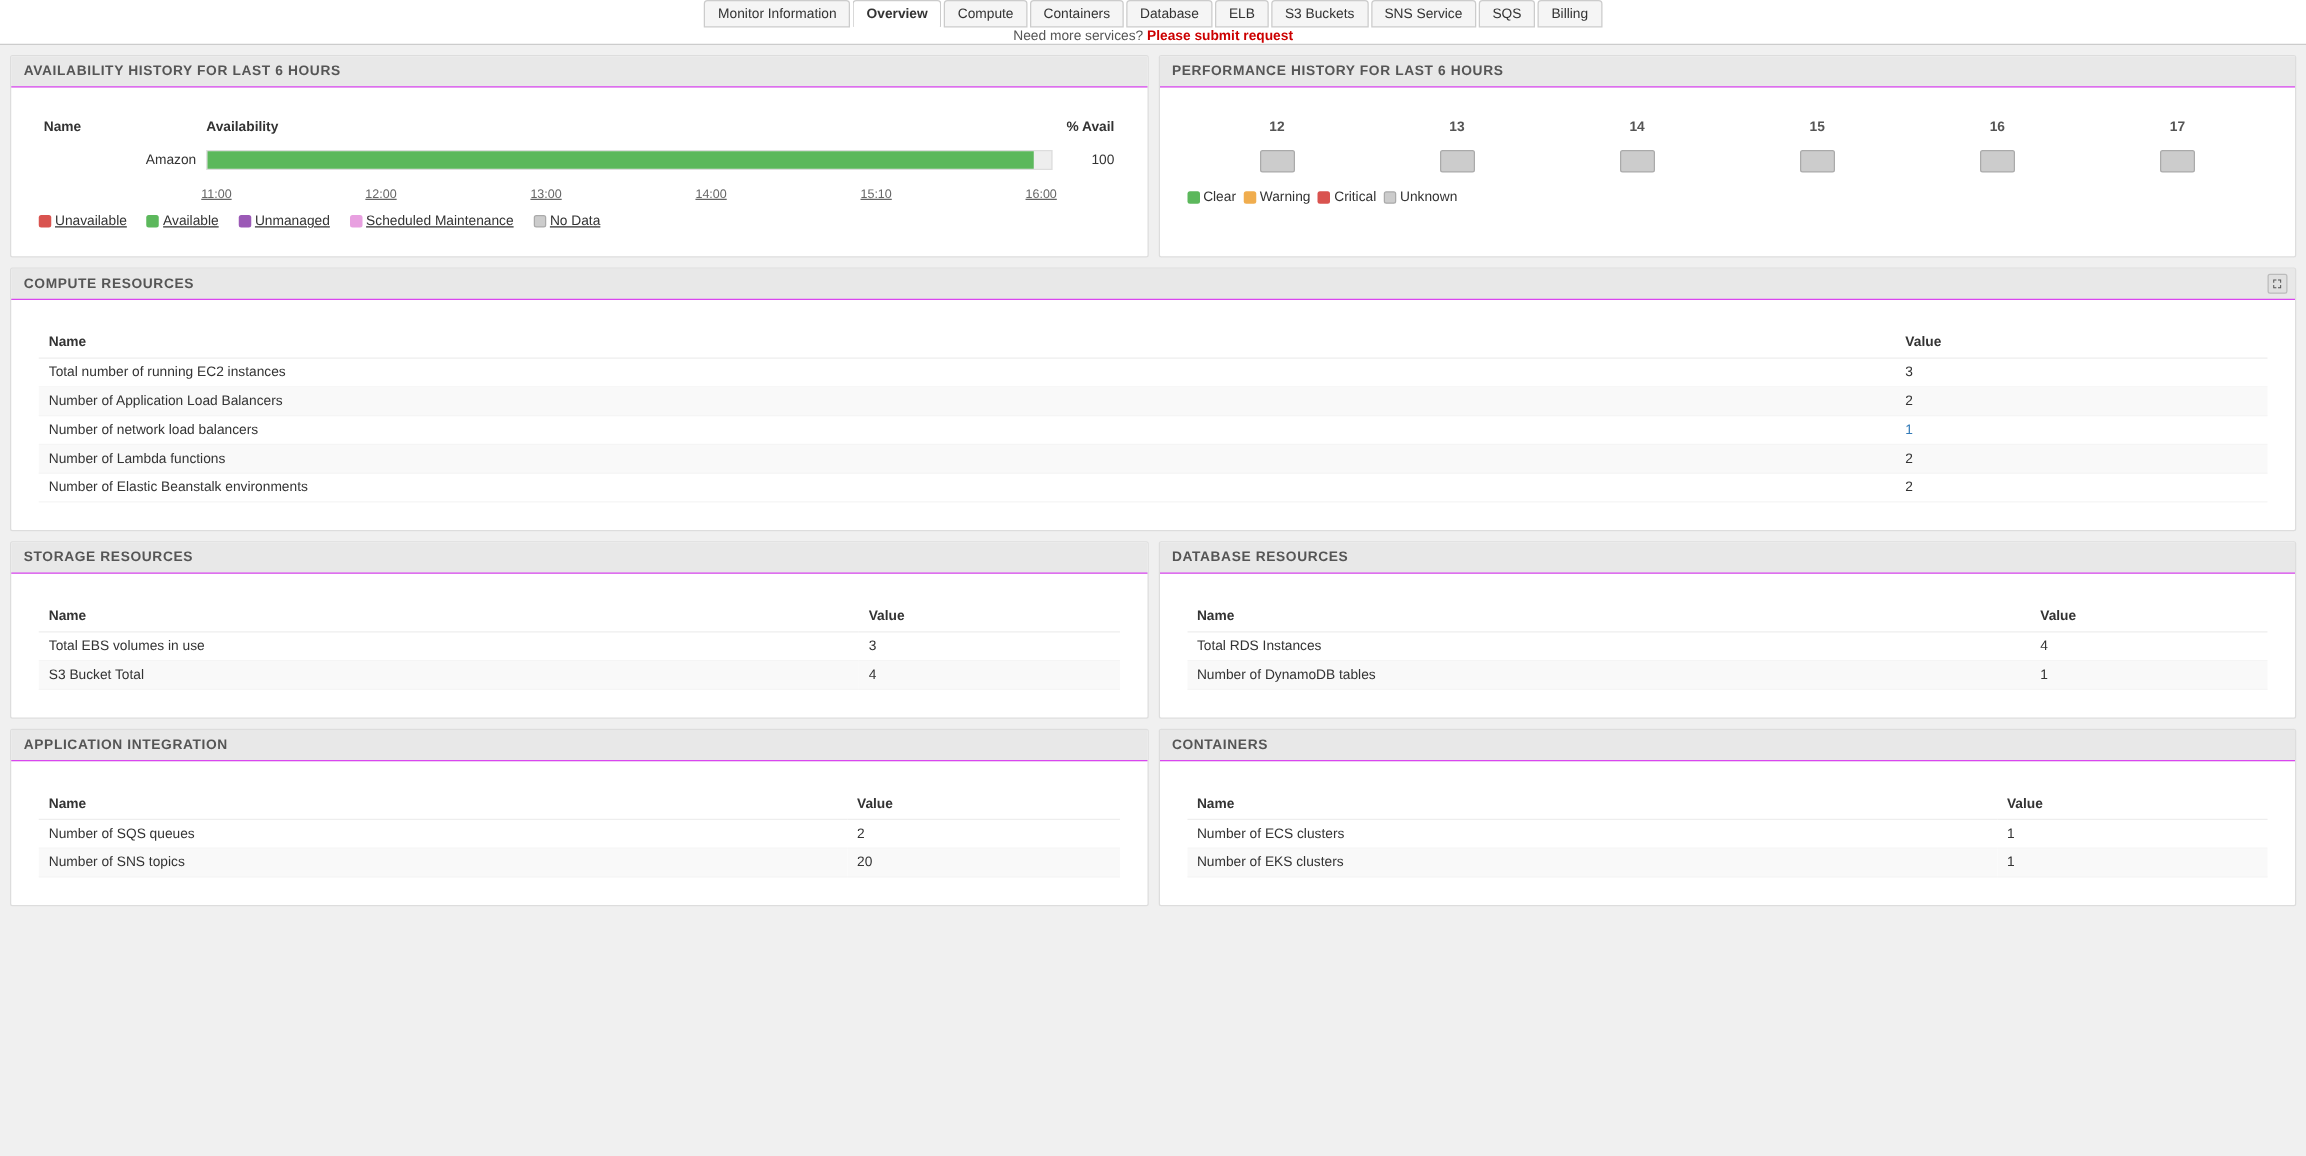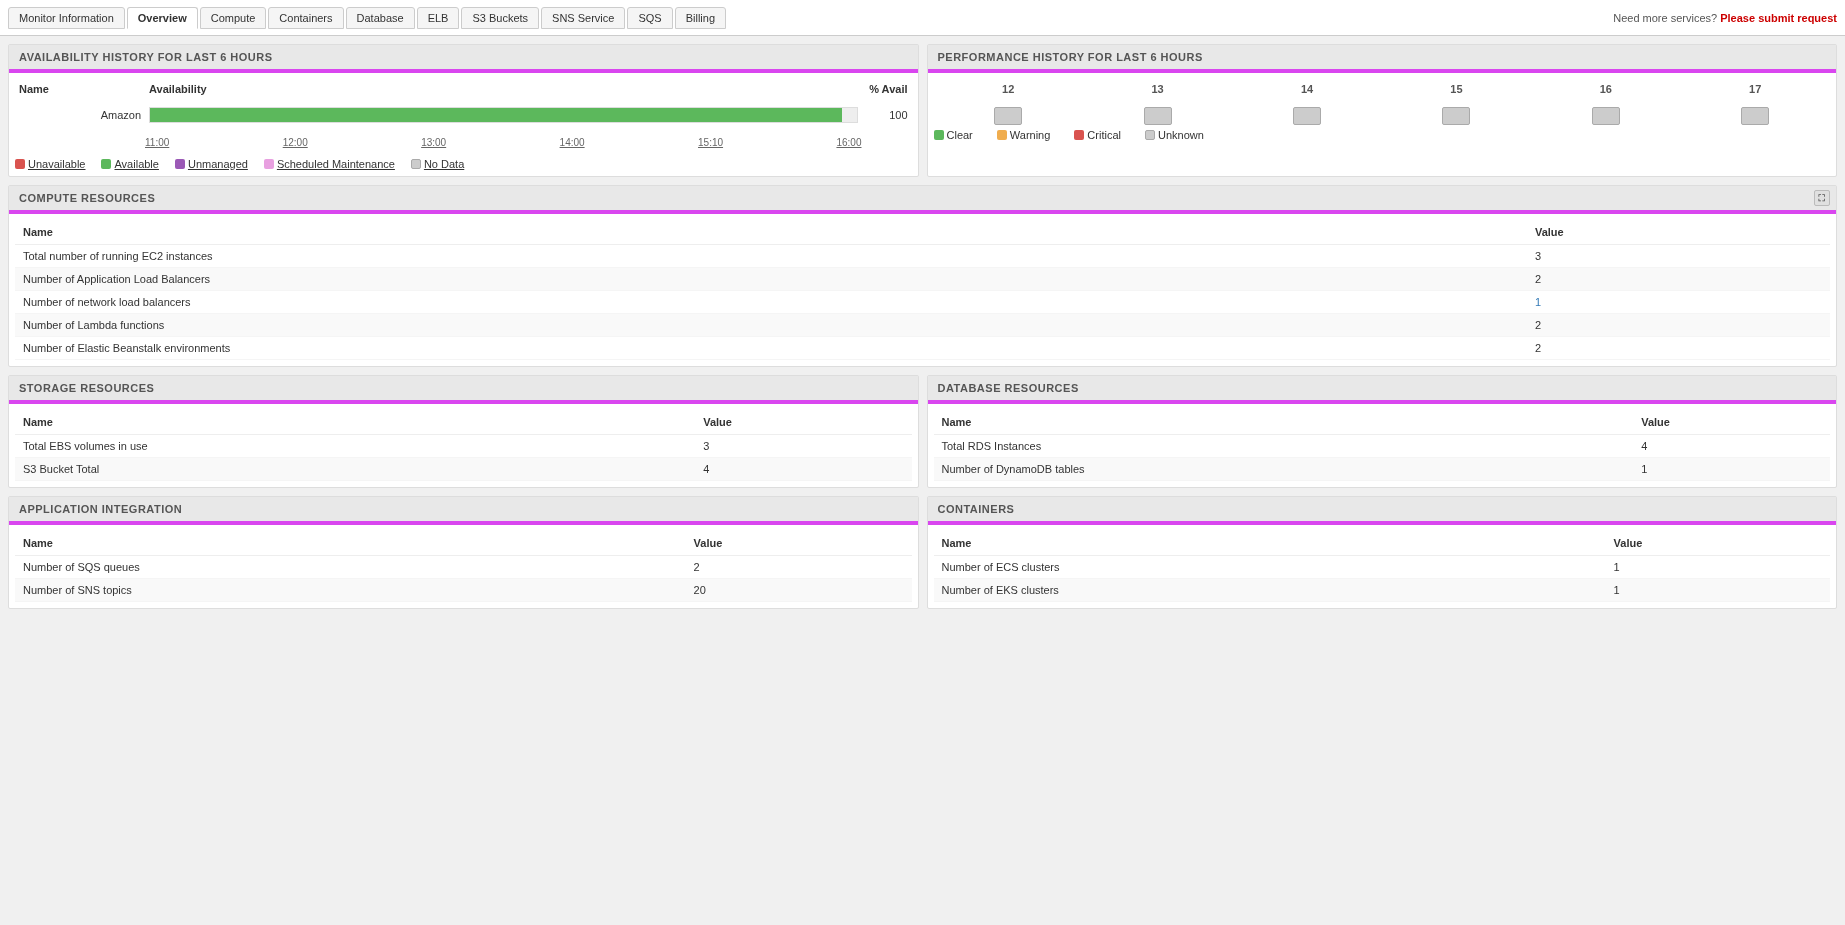--- a/index.html
+++ b/index.html
@@ -3,20 +3,21 @@
   <meta charset="utf-8">
   <style>
     * { box-sizing: border-box; margin: 0; padding: 0; }
     body { font-family: Arial, sans-serif; font-size: 12px; background: #f0f0f0; color: #333; }
 
     
     .top-nav {
       display: flex; align-items: center; background: #fff;
       border-bottom: 1px solid #ccc; padding: 0 8px; height: 36px;
       justify-content: space-between;
+      flex-direction: column;
     }
     .nav-tabs { display: flex; align-items: center; gap: 2px; }
     .nav-tab {
       padding: 4px 10px; font-size: 11px; cursor: pointer;
       border: 1px solid #ccc; background: #f5f5f5; color: #333;
       border-radius: 3px 3px 0 0; white-space: nowrap;
     }
     .nav-tab.active { background: #fff; border-bottom: 1px solid #fff; font-weight: bold; }
     .top-right { font-size: 11px; color: #555; white-space: nowrap; text-align: center; }
     .top-right a { color: #c00; text-decoration: none; font-weight: bold; }
@@ -25,46 +26,46 @@
     .main { padding: 8px; background: #f0f0f0; }
 
     
     .row-panels { display: flex; gap: 8px; margin-bottom: 8px; }
 
     
     .panel {
       background: #fff; border: 1px solid #ddd; border-radius: 2px;
     }
     .panel-header {
-      background: #e8e8e8; border-bottom: 4px solid #d946ef;
+      background: #e8e8e8; border-bottom: 1px solid #d946ef;
       padding: 6px 10px; font-size: 11px; font-weight: bold; color: #555;
       letter-spacing: 0.5px;
     }
-    .panel-body { padding: 6px; }
+    .panel-body { padding: 22px; }
 
     
     .avail-panel { flex: 1; }
     .perf-panel { flex: 1; }
 
     
     .avail-table { width: 100%; border-collapse: collapse; margin-bottom: 8px; }
     .avail-table th { text-align: left; font-size: 11px; font-weight: bold; padding: 4px 4px 8px 4px; color: #333; }
     .avail-table td { padding: 4px; font-size: 11px; vertical-align: middle; text-align: right; }
     .bar-container { position: relative; height: 16px; background: #eee; border: 1px solid #ddd; }
     .bar-fill { height: 100%; background: #5cb85c; }
     .time-labels { display: flex; justify-content: space-between; padding: 2px 0; font-size: 10px; color: #666; margin-left: 130px; margin-right: 50px; text-decoration: underline; }
     .legend { display: flex; gap: 16px; margin-top: 8px; align-items: center; font-size: 11px; }
     .legend-item { display: flex; align-items: center; gap: 3px; text-decoration: underline; }
     .legend-dot { width: 10px; height: 10px; display: inline-block; border-radius: 2px; }
 
     
     .perf-hours { display: flex; justify-content: space-around; font-size: 11px; font-weight: bold; color: #555; padding: 4px 0 8px 0; }
     .perf-icons { display: flex; justify-content: space-around; padding: 4px 0; }
     .perf-icon-box { width: 28px; height: 18px; background: #ccc; border: 1px solid #aaa; border-radius: 2px; }
-    .perf-legend { display: flex; gap: 24px; font-size: 11px; align-items: flex-start; }
+    .perf-legend { display: flex; gap: 6px; margin-top: 10px; font-size: 11px; align-items: flex-start; }
     .perf-legend-item { display: flex; align-items: center; gap: 3px; }
 
     
     .full-panel { width: 100%; margin-bottom: 8px; position: relative; }
     .expand-icon { position: absolute; right: 8px; top: 6px; width: 16px; height: 16px; background: #e0e0e0; border: 1px solid #bbb; border-radius: 2px; display: flex; align-items: center; justify-content: center; cursor: pointer; font-size: 9px; }
 
     
     .res-table { width: 100%; border-collapse: collapse; }
     .res-table th { text-align: left; font-size: 11px; font-weight: bold; padding: 6px 8px; color: #333; border-bottom: 1px solid #eee; }
     .res-table td { padding: 5px 8px; font-size: 11px; color: #333; border-bottom: 1px solid #f5f5f5; }

